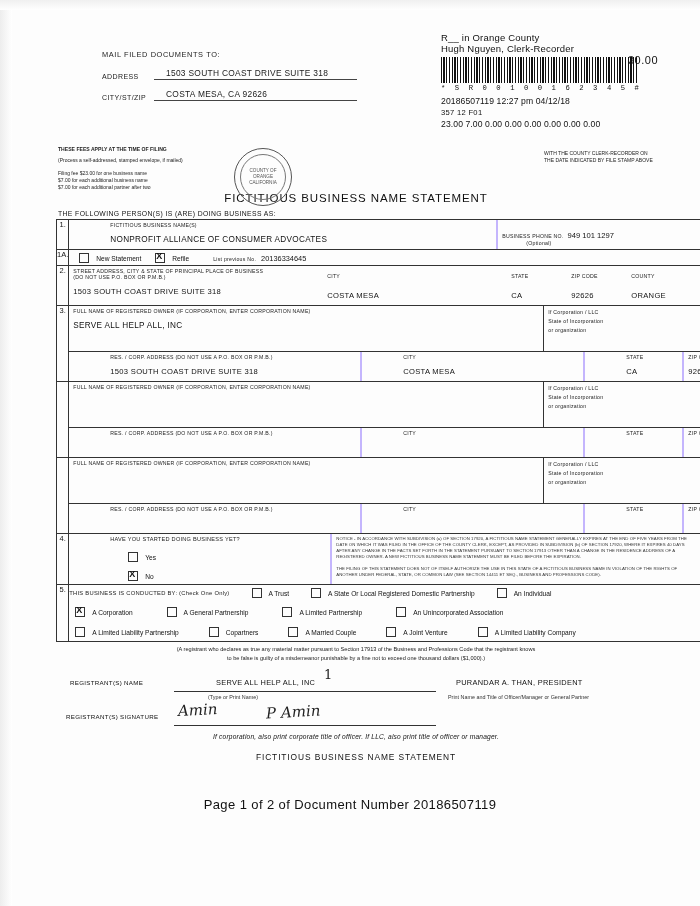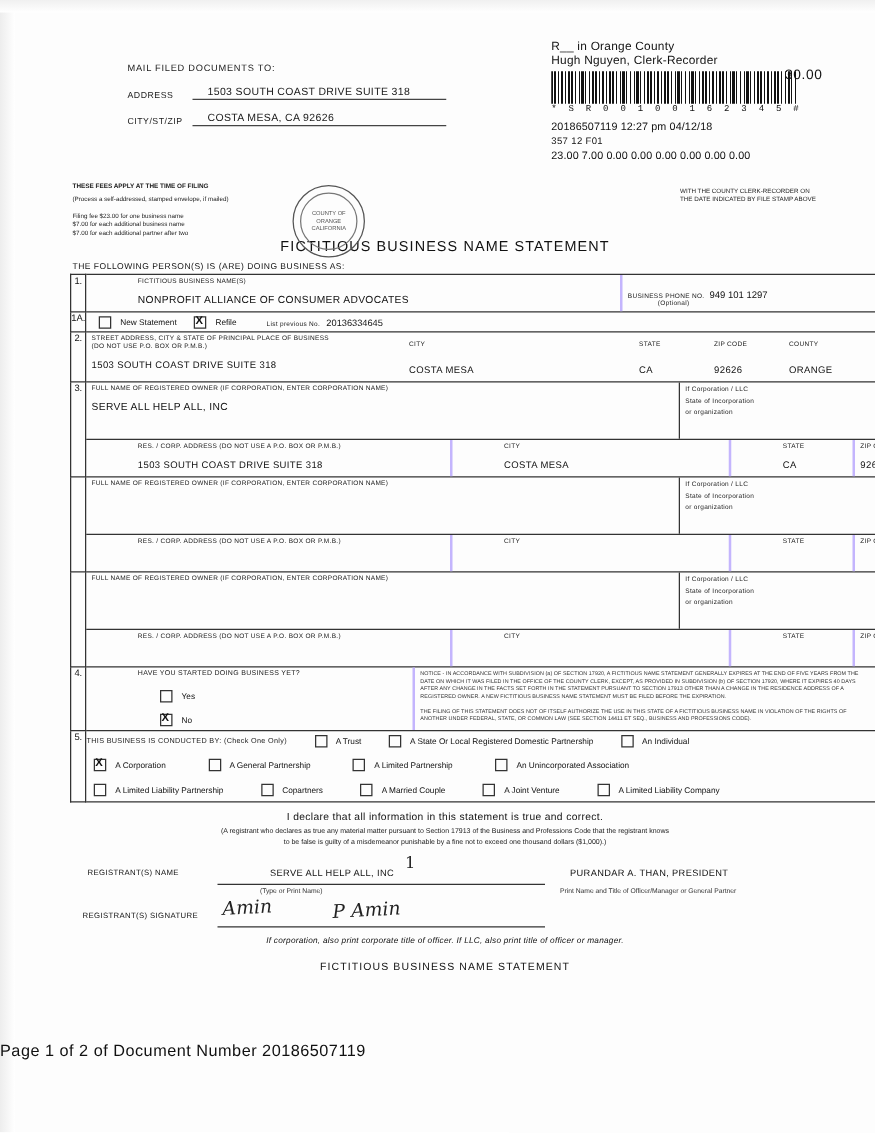--- a/index.html
+++ b/index.html
@@ -166,21 +166,21 @@
     font-size: 15px; color: #222; transform: rotate(-3deg);
   }
 
   .footnote {
     text-align: center; font-size: 6.6px; font-style: italic; margin-top: 6px; letter-spacing: .2px;
   }
   .bottom-title {
     text-align: center; font-size: 8.4px; letter-spacing: .9px; margin-top: 12px;
   }
   .page-footer {
-    position: absolute; left: 0; top: 833px; width: 700px; text-align: left;
+    position: absolute; left: 0; top: 797px; width: 700px; text-align: center;
     font-size: 13px; letter-spacing: .4px; color: #111;
   }
   .handnum {
     position: absolute; font-family: "DejaVu Serif", serif; font-size: 13px; color: #222;
   }
 </style>
 </head>
 <body>
 
 <div class="page">
@@ -495,21 +495,20 @@
             <span class="optline">
               <span class="chk"></span>
               <span>A Limited Liability Company</span>
             </span>
           </div>
         </td>
       </tr>
     </tbody>
       </table>
 
-    <div class="declare">I declare that all information in this statement is true and correct.</div>
     <div class="declare-sub">
       <div>(A registrant who declares as true any material matter pursuant to Section 17913 of the Business and Professions Code that the registrant knows</div>
       <div>to be false is guilty of a misdemeanor punishable by a fine not to exceed one thousand dollars ($1,000).)</div>
     </div>
 
     <div class="sigrow">
       <span class="sig-label" style="left:14px; top:6px;">REGISTRANT(S) NAME</span>
       <span class="sig-line" style="left:118px; top:18px; width:262px;"></span>
       <span class="sig-name" style="left:160px; top:5px;">SERVE ALL HELP ALL, INC</span>
       <span class="sig-type" style="left:152px; top:21px;">(Type or Print Name)</span>

